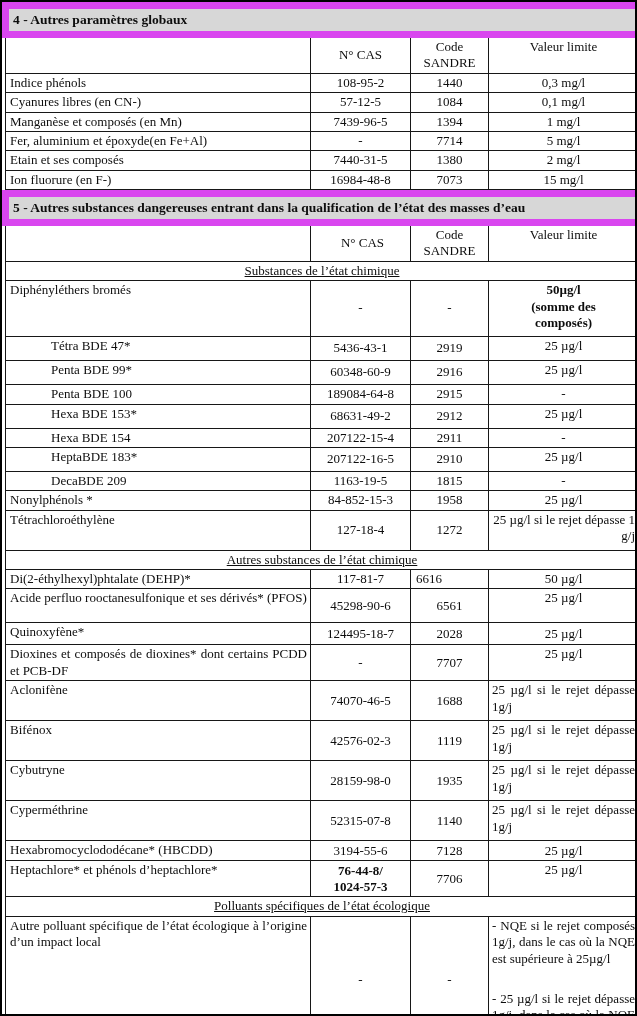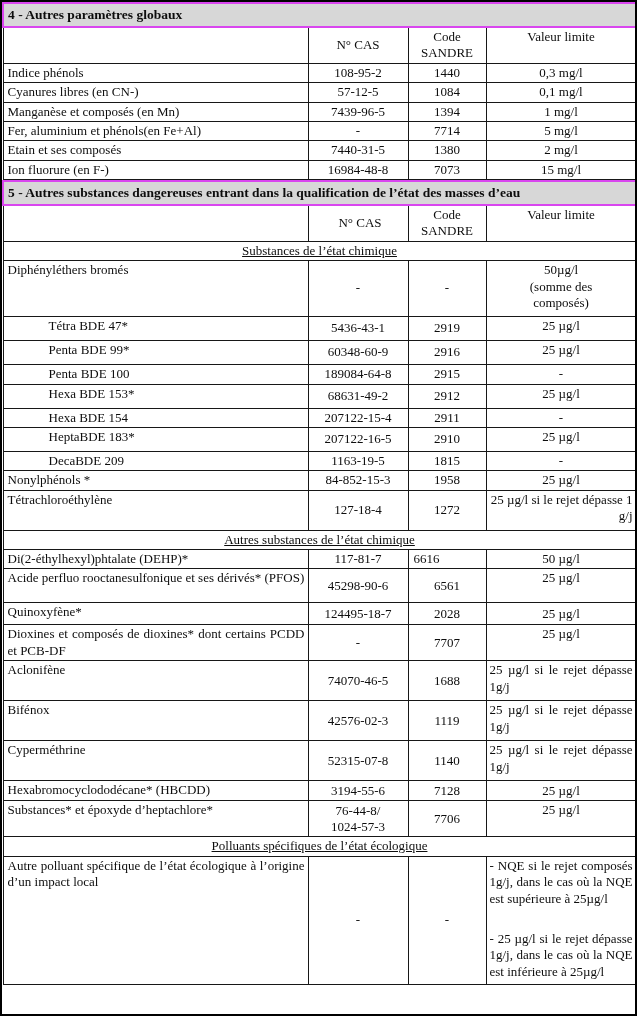--- a/index.html
+++ b/index.html
@@ -29,35 +29,35 @@
     vertical-align: middle;
     overflow: hidden;
     word-wrap: break-word;
   }
   
   tr.bar td {
     background: #d7d7d7;
     font-weight: bold;
     font-size: 13.5px;
     padding: 2px 4px 3px 4px;
-    border: 2px solid #d946ef;
+    border: 7px solid #d946ef;
   }
   
   tr.colhead td { text-align: center; }
   tr.colhead td.vtop { vertical-align: top; margin-top: 32px; }
   td.cas-left { text-align: left; padding-left: 7px; }
   
   td.name { text-align: left; vertical-align: top; padding-left: 4px; padding-right: 3px; }
   td.name-just { text-align: justify; }
   td.num { text-align: center; vertical-align: middle; }
   td.vl { text-align: center; vertical-align: top; }
   td.vl-left { text-align: right; vertical-align: top; }
   td.vl-just { text-align: justify; vertical-align: top; }
   td.indent { padding-left: 45px; }
-  td.pre, .pre { white-space: pre-line; }
+  td.pre, .pre { white-space: pre-line; font-weight: bold; }
   td.sandre-left { text-align: left; vertical-align: middle; padding-left: 5px; margin-top: 46px; }
   
   tr.sub td { text-align: center; vertical-align: middle; }
   tr.sub span { text-decoration: underline; }
   
   tr.rh18 { height: 18px; }
   tr.rh19 { height: 19px; }
   tr.rh20 { height: 20px; }
   tr.rh21 { height: 21px; }
   tr.rh22 { height: 22px; }
@@ -104,21 +104,21 @@
       <td class="num">1084</td>
       <td class="num">0,1 mg/l</td>
     </tr>
     <tr class="rh18">
       <td class="name">Manganèse et composés (en Mn)</td>
       <td class="num">7439-96-5</td>
       <td class="num">1394</td>
       <td class="num">1 mg/l</td>
     </tr>
     <tr class="rh18">
-      <td class="name">Fer, aluminium et phénols(en Fe+Al)</td>
+      <td class="name">Fer, aluminium et époxyde(en Fe+Al)</td>
       <td class="num">-</td>
       <td class="num">7714</td>
       <td class="num">5 mg/l</td>
     </tr>
     <tr class="rh18">
       <td class="name">Etain et ses composés</td>
       <td class="num">7440-31-5</td>
       <td class="num">1380</td>
       <td class="num">2 mg/l</td>
     </tr>
@@ -250,33 +250,39 @@
       <td class="num">1688</td>
       <td class="vl-just">25 µg/l si le rejet dépasse 1g/j</td>
     </tr>
     <tr class="rh40">
       <td class="name">Bifénox</td>
       <td class="num">42576-02-3</td>
       <td class="num">1119</td>
       <td class="vl-just">25 µg/l si le rejet dépasse 1g/j</td>
     </tr>
     <tr class="rh40">
+      <td class="name">Cybutryne</td>
+      <td class="num">28159-98-0</td>
+      <td class="num">1935</td>
+      <td class="vl-just">25 µg/l si le rejet dépasse 1g/j</td>
+    </tr>
+    <tr class="rh40">
       <td class="name">Cyperméthrine</td>
       <td class="num">52315-07-8</td>
       <td class="num">1140</td>
       <td class="vl-just">25 µg/l si le rejet dépasse 1g/j</td>
     </tr>
     <tr class="rh20">
       <td class="name">Hexabromocyclododécane* (HBCDD)</td>
       <td class="num">3194-55-6</td>
       <td class="num">7128</td>
       <td class="num">25 µg/l</td>
     </tr>
     <tr class="rh36">
-      <td class="name">Substances* et époxyde d’heptachlore*</td>
+      <td class="name">Heptachlore* et phénols d’heptachlore*</td>
       <td class="num pre">76-44-8/
 1024-57-3</td>
       <td class="num">7706</td>
       <td class="vl">25 µg/l</td>
     </tr>
 
     <tr class="sub rh19">
       <td colspan="4"><span>Polluants spécifiques de l’état écologique</span></td>
     </tr>
 

